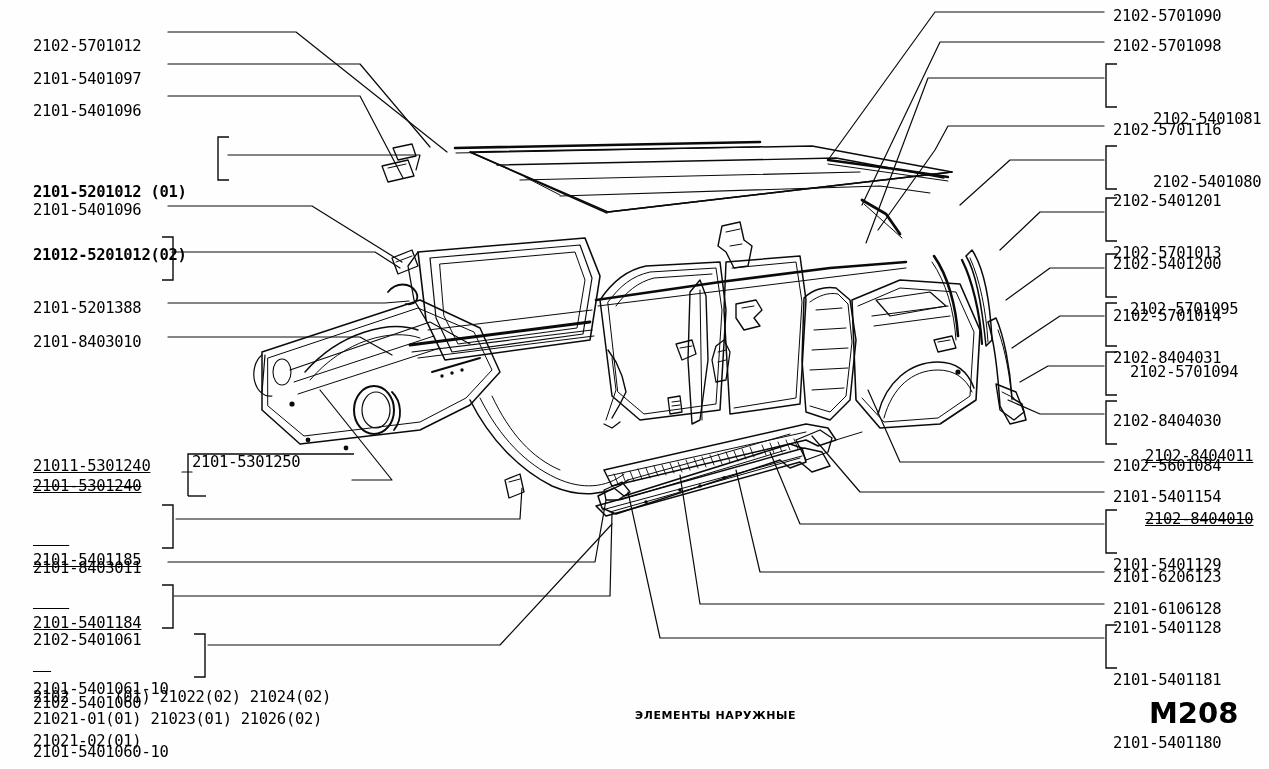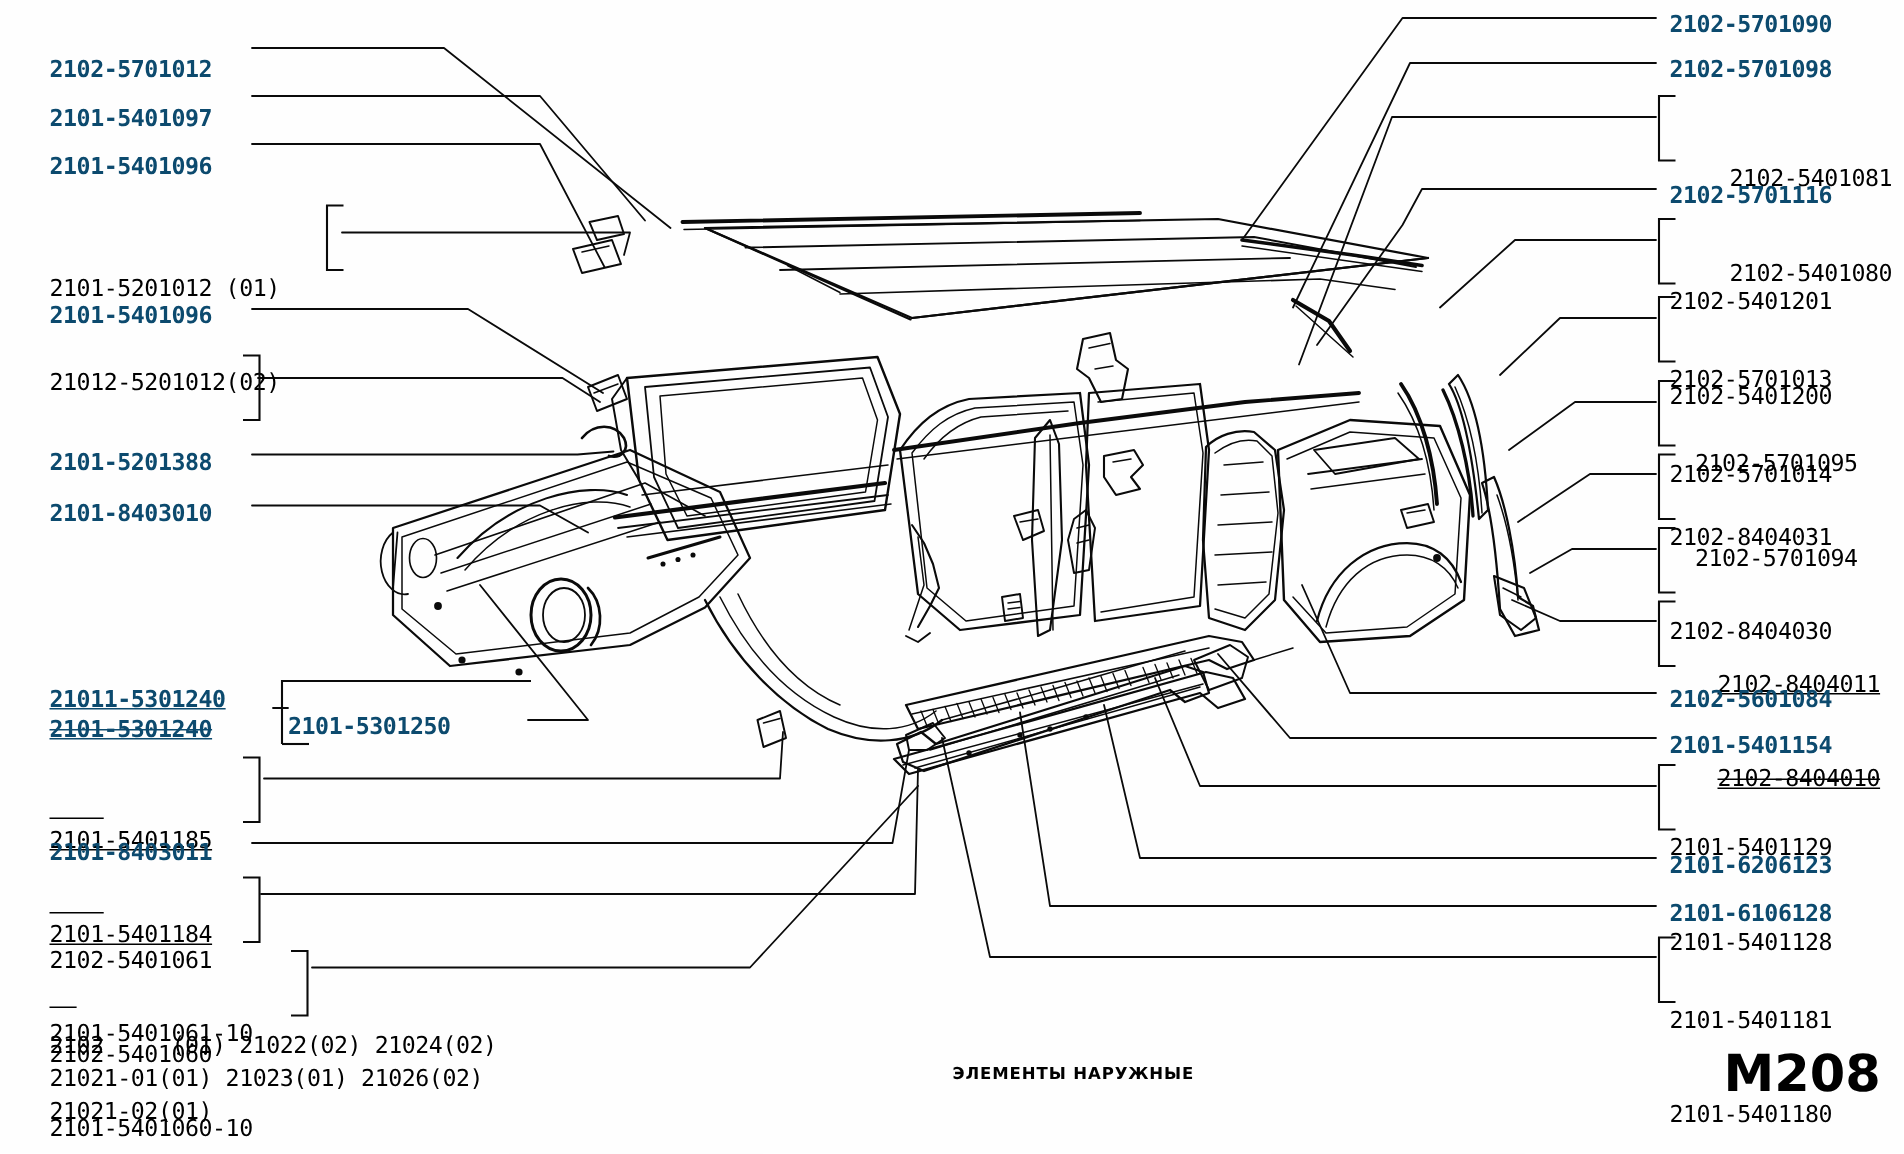--- a/index.html
+++ b/index.html
@@ -15,23 +15,22 @@
     background:#fefefe;
     overflow:hidden;
   }
   #art{position:absolute;left:0;top:0;width:1269px;height:769px;}
   .lbl{
     position:absolute;
     font-family:"DejaVu Sans Mono","Liberation Mono",monospace;
     font-size:15.5px;
     letter-spacing:-0.3px;
     white-space:pre;
-    color:#0c4a6e;
+    color:#000000;
     line-height:21px;
-    font-weight:bold;
   }
   .lbl.r{text-align:left;}
   .uline{text-decoration:underline;}
   .ul-strike{text-decoration:underline line-through;}
   .pair{
     position:absolute;
     white-space:pre;
     font-family:"DejaVu Sans Mono","Liberation Mono",monospace;
     font-size:15.5px;
     letter-spacing:-0.3px;
@@ -52,21 +51,21 @@
     font-family:"DejaVu Sans","Liberation Sans",sans-serif;
     font-size:11px;
     font-weight:bold;
     letter-spacing:0.6px;
     white-space:pre;
   }
   #code{
     position:absolute;
     left:1149px;top:696px;
     font-family:"DejaVu Sans","Liberation Sans",sans-serif;
-    font-size:34px;
+    font-size:29px;
     font-weight:bold;
     letter-spacing:0px;
     white-space:pre;
   }
 </style>
 </head>
 <body>
 
 <div id="page">
 
@@ -314,21 +313,21 @@
         <path d="M962 260 C972 280 980 312 982 344" stroke-width="2.2"></path>
       </g>
 
     </g>
   </svg>
 
   <div class="lbl" style="left:33px;top:36px;">2102-5701012</div>
   <div class="lbl" style="left:33px;top:69px;">2101-5401097</div>
   <div class="lbl" style="left:33px;top:101px;">2101-5401096</div>
 
-  <div class="pair" style="left:33px;top:140px;">
+  <div class="pair" style="left:33px;top:140px;font-weight:bold;">
     <span class="ln">2101-5201012 (01)</span>
     <span class="ln">21012-5201012(02)</span>
   </div>
   <svg style="position:absolute;left:216px;top:136px;width:16px;height:46px;">
     <path d="M13 1 H2 V44 H13" fill="none" stroke="#0a0a0a" stroke-width="1.4"></path>
   </svg>
 
   <div class="lbl" style="left:33px;top:200px;">2101-5401096</div>
 
   <svg style="position:absolute;left:160px;top:236px;width:16px;height:46px;">
@@ -338,21 +337,21 @@
   <div class="lbl" style="left:33px;top:298px;">2101-5201388</div>
   <div class="lbl" style="left:33px;top:332px;">2101-8403010</div>
 
   <div class="lbl uline" style="left:33px;top:456px;">21011-5301240</div>
   <div class="lbl ul-strike" style="left:33px;top:476px;">2101-5301240</div>
 
   <svg style="position:absolute;left:186px;top:452px;width:170px;height:46px;">
     <path d="M2 44 V2 H168" fill="none" stroke="#0a0a0a" stroke-width="1.4"></path>
     <path d="M2 44 H20" fill="none" stroke="#0a0a0a" stroke-width="1.4"></path>
   </svg>
-  <div class="lbl" style="left:192px;top:474px;text-align:right;">2101-5301250</div>
+  <div class="lbl" style="left:192px;top:452px;text-align:right;">2101-5301250</div>
 
   <div class="pair" style="left:33px;top:508px;text-decoration:underline;">
     <span class="ln">2101-5401185</span>
     <span class="ln">2101-5401184</span>
   </div>
   <svg style="position:absolute;left:160px;top:504px;width:16px;height:46px;">
     <path d="M2 1 H13 V44 H2" fill="none" stroke="#0a0a0a" stroke-width="1.4"></path>
   </svg>
 
   <div class="lbl" style="left:33px;top:558px;">2101-8403011</div>

